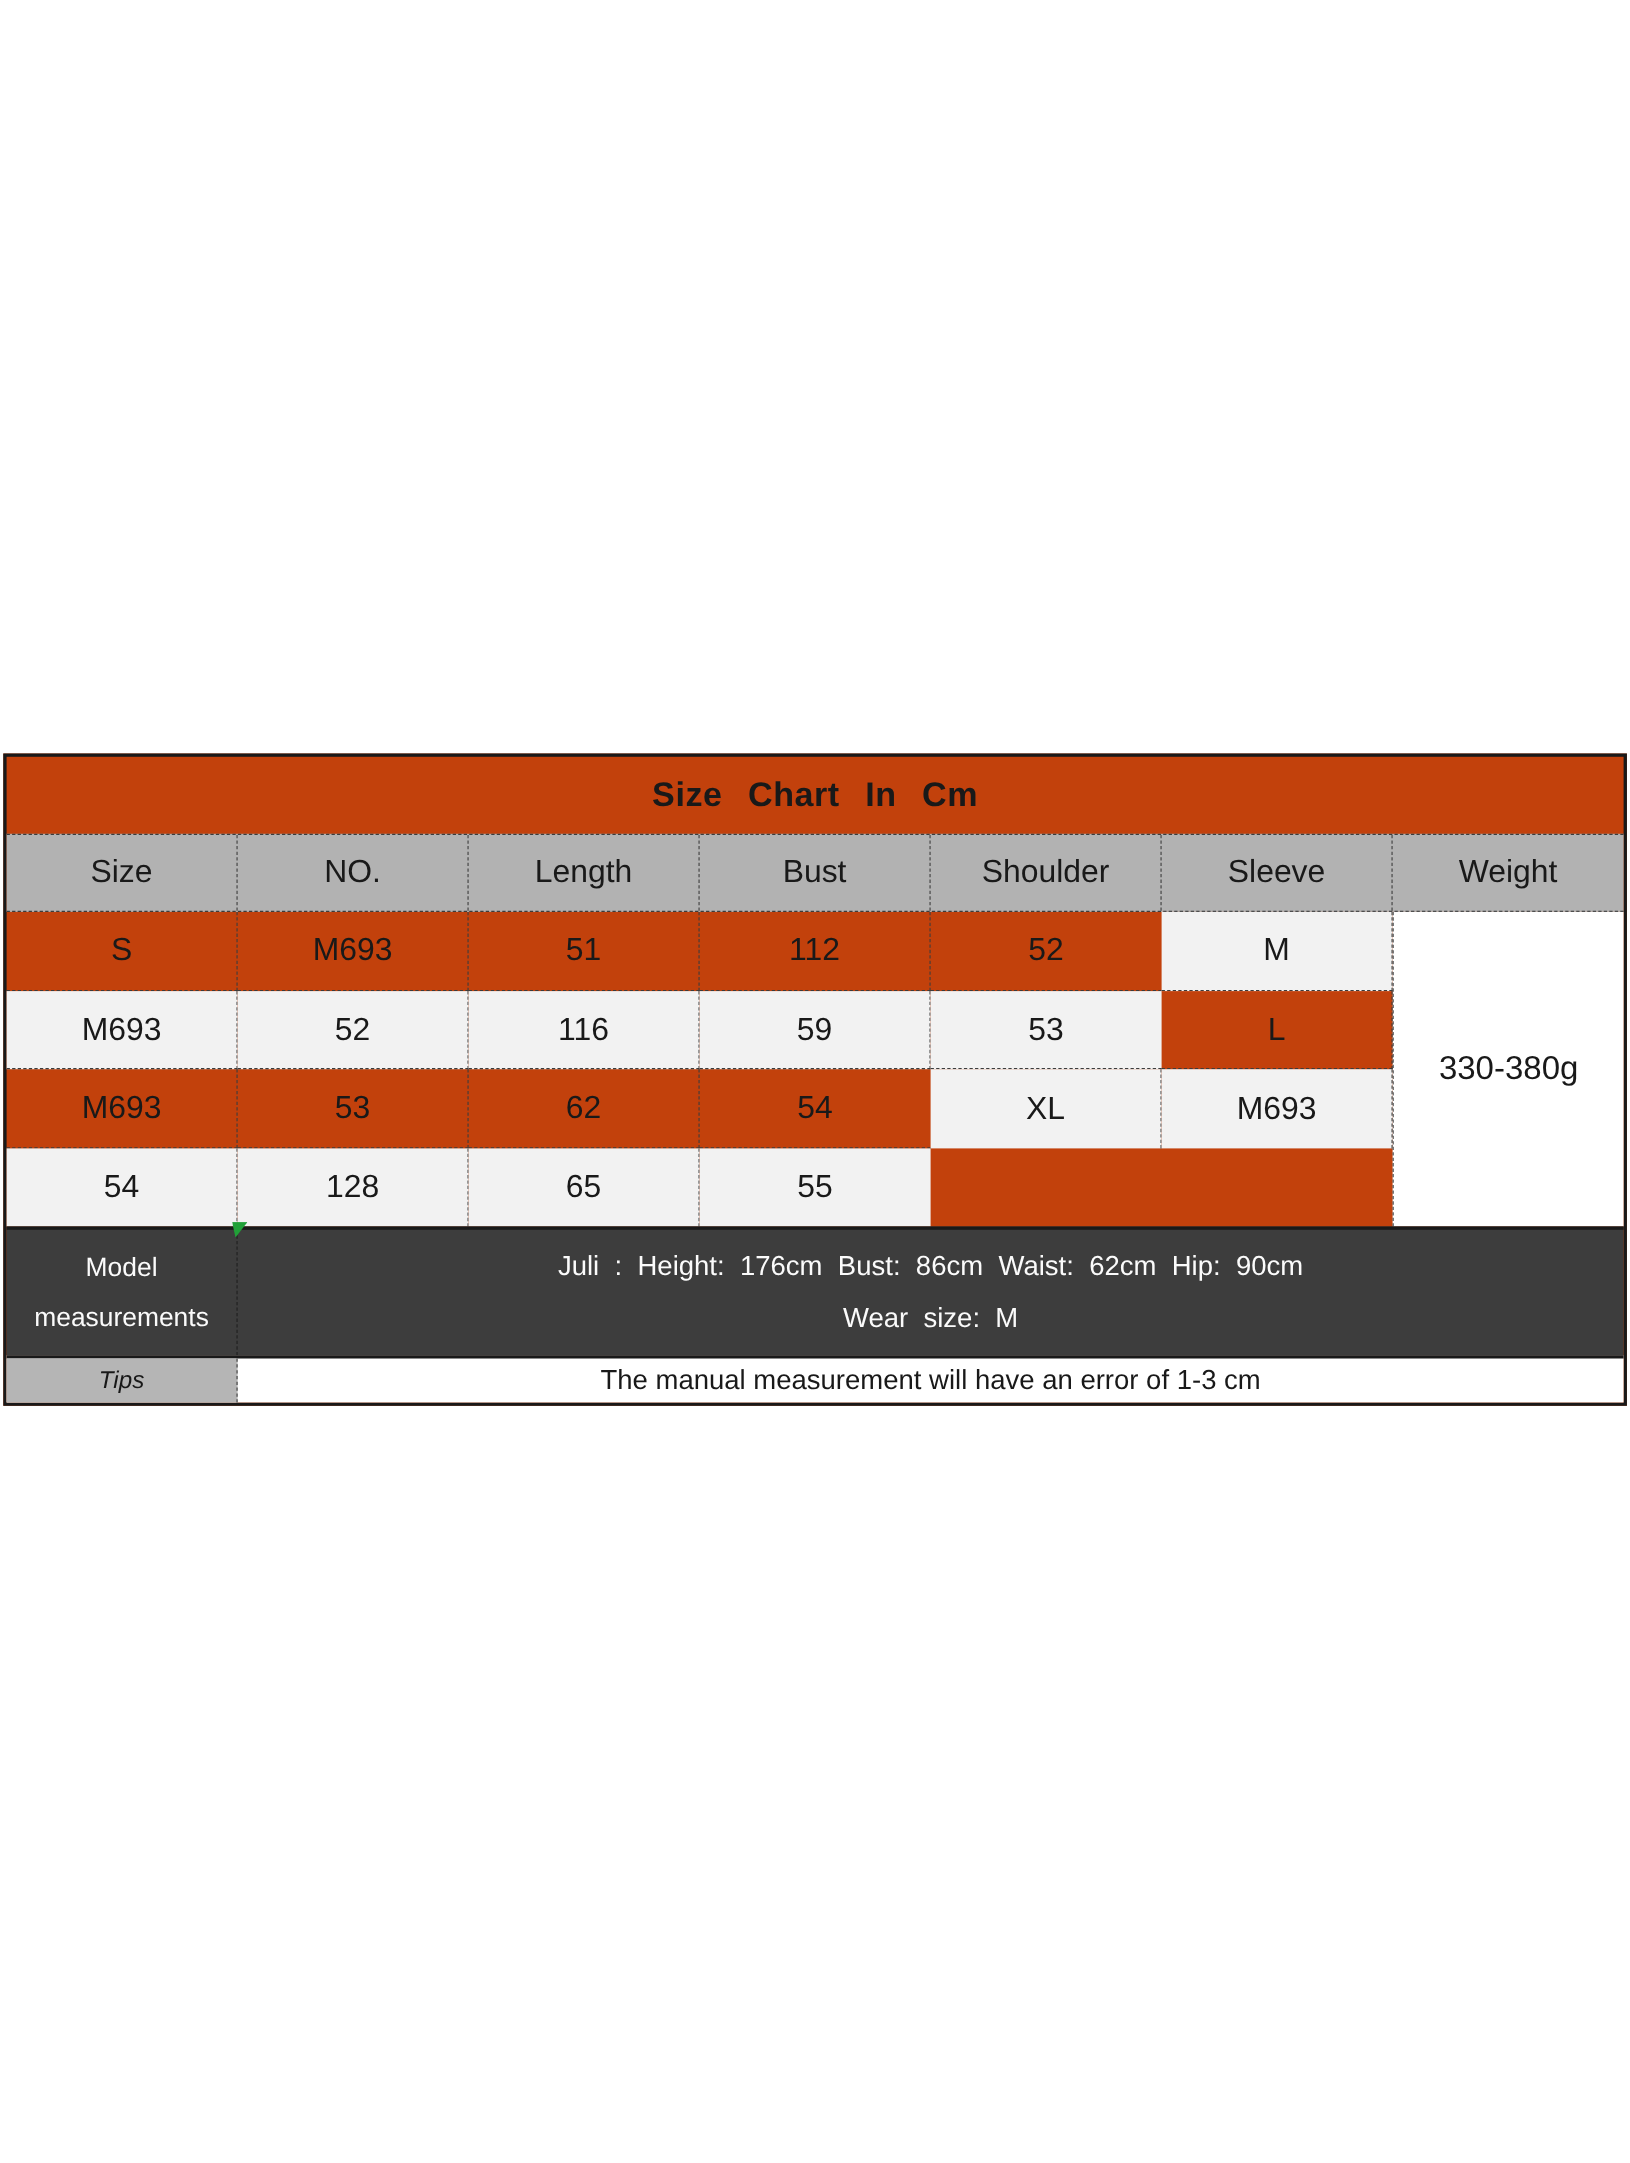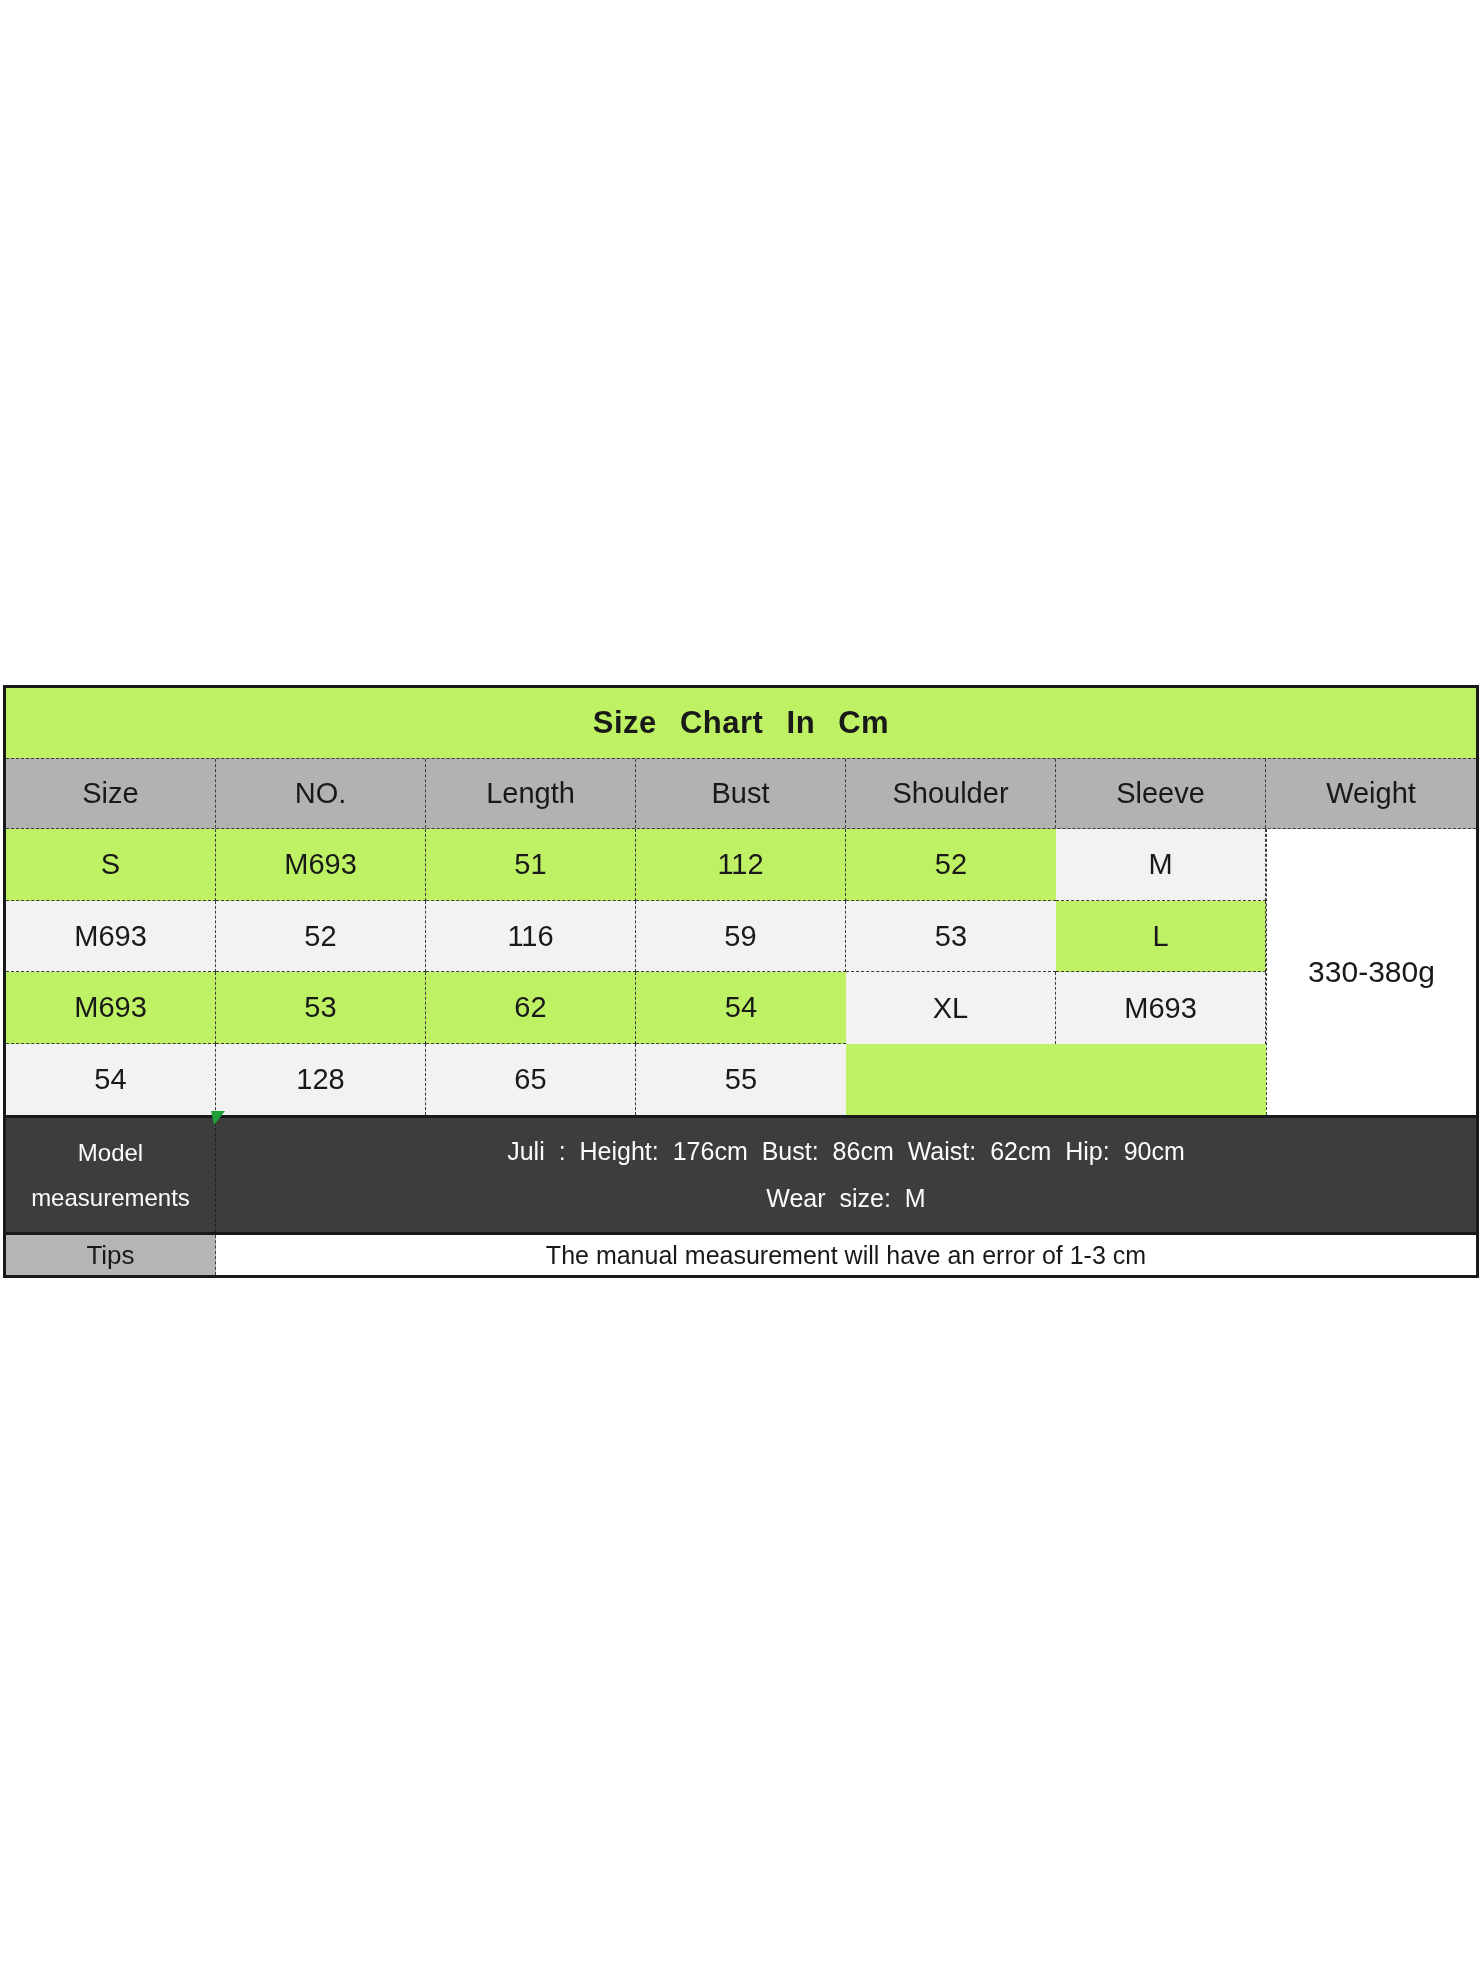--- a/index.html
+++ b/index.html
@@ -8,21 +8,21 @@
     --marker-green:#21a038; --text:#191919; --light-text:#fbfbfb;
   }
   *{ box-sizing:border-box; margin:0; padding:0; }
   html,body{ background:#ffffff; }
   body{
     width:1482px; height:1966px; position:relative;
     font-family:"Liberation Sans", sans-serif; color:var(--text);
   }
   .size-table{
     position:absolute; left:3px; top:685px; width:1476px; height:593px;
-    border:3px solid var(--border); background:#bef264;
+    border:3px solid var(--border); background:#c2410c;
     display:flex; flex-direction:column;
   }
   .title-row{
     height:70px; flex:0 0 70px;
     display:flex; align-items:center; justify-content:center;
     font-size:31px; font-weight:bold; word-spacing:14px; letter-spacing:.5px;
   }
   .header-row{
     height:71px; flex:0 0 71px;
     display:grid; grid-template-columns:repeat(7,1fr);
@@ -74,21 +74,21 @@
     background:var(--marker-green);
     clip-path:polygon(0 0, 100% 0, 22% 100%);
   }
   .tips-row{
     height:43px; flex:0 0 43px; display:flex;
     border-top:3px solid var(--border); background:#ffffff;
   }
   .tips-label{
     width:calc(100%/7); flex:0 0 calc(100%/7);
     background:var(--tips-label-bg); border-right:1px dashed var(--dash);
-    display:flex; align-items:center; justify-content:center; font-size:26px;
+    display:flex; align-items:center; justify-content:center; font-size:22px;font-style:italic;
   }
   .tips-content{
     flex:1; display:flex; align-items:center; justify-content:center;
     font-size:25px;
   }
 </style>
 </head>
 <body>
 
 <div class="size-table">

